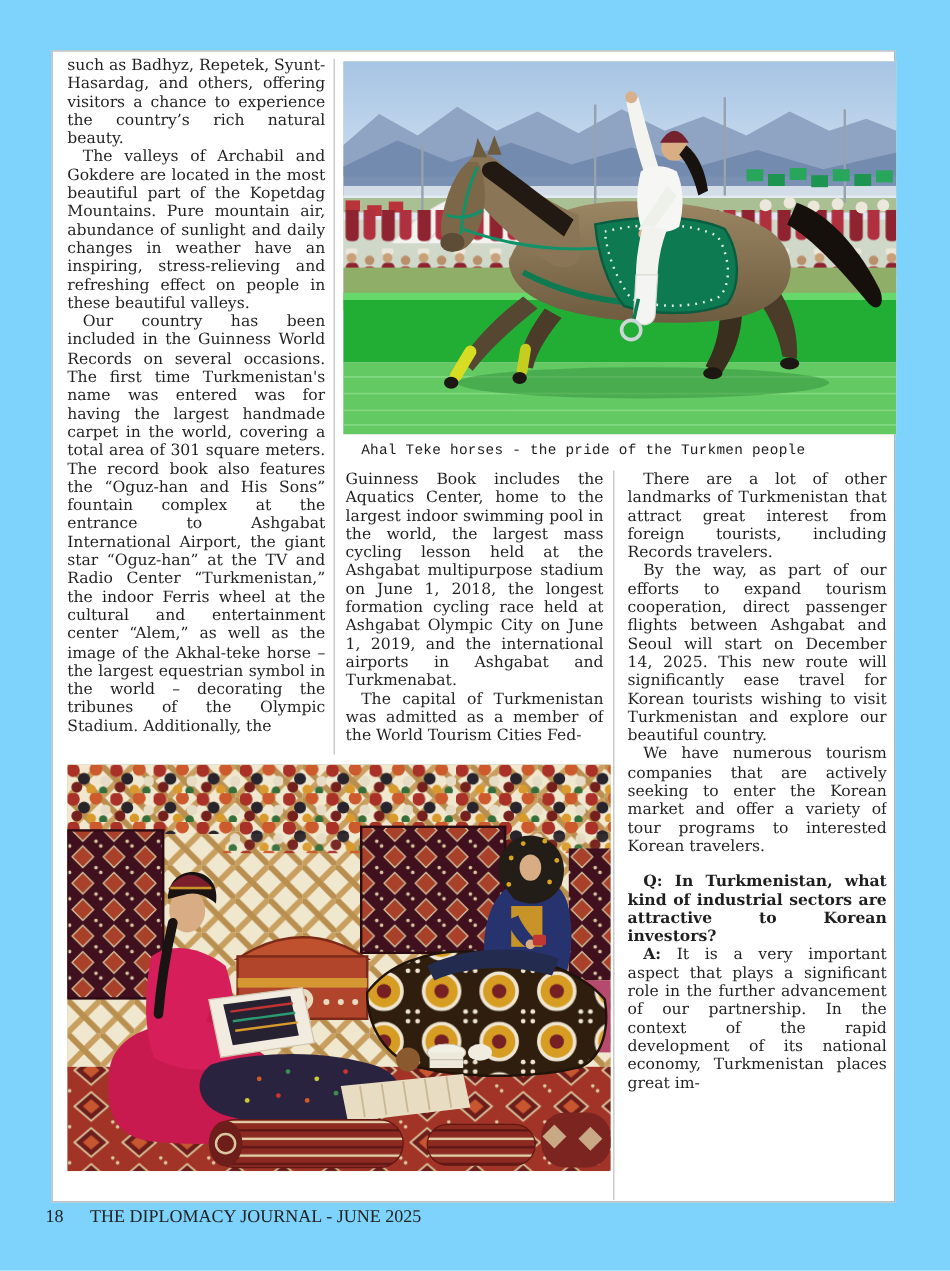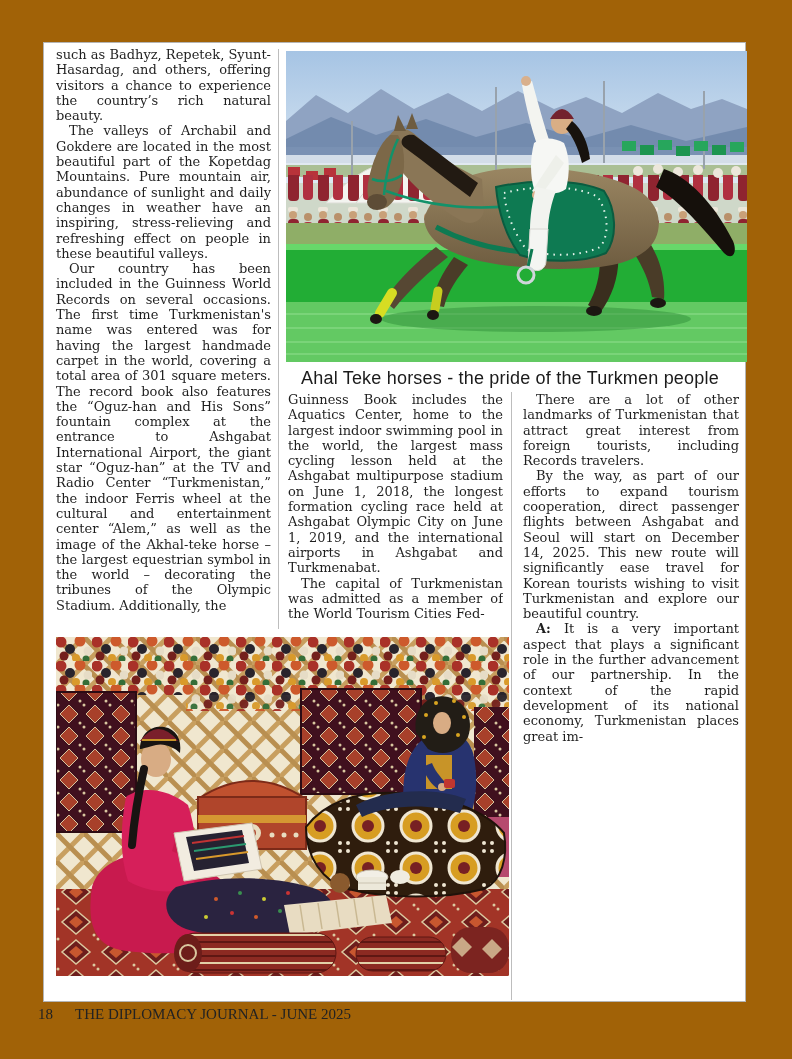--- a/index.html
+++ b/index.html
@@ -1,35 +1,35 @@
 <!DOCTYPE html>
 <html><head>
 <meta charset="utf-8">
 <style>
   html,body{margin:0;padding:0;background:#ffffff;}
-  .page{position:relative;width:792px;height:1059px;background:#a16207;overflow:hidden;
+  .page{position:relative;width:792px;height:1059px;background:#7dd3fc;overflow:hidden;
         font-family:"DejaVu Serif",serif;color:#1f1f1f;}
   .frame{position:absolute;left:43px;top:42px;width:703px;height:960px;
          border:1px solid #b4b4b4;background:#fff;box-sizing:border-box;}
   .col{position:absolute;font-size:13px;line-height:15.3px;text-align:justify;overflow:hidden;}
   .col p{margin:0;text-indent:13px;}
   .col p.cont{text-indent:0;}
   .col p.qpara{margin-top:14px;font-weight:bold;}
   .col p.apara b{font-weight:bold;}
   .col-left{left:12px;top:4px;width:215px;height:584px;}
   .col-mid{left:244px;top:349px;width:215px;height:240px;}
   .col-right{left:479px;top:349px;width:216px;height:610px;}
   .vrule{position:absolute;width:1px;background:#bdbdbd;}
   .vrule1{left:234px;top:6px;height:580px;}
   .vrule2{left:467px;top:349px;height:608px;}
   .photo{position:absolute;margin:0;padding:0;overflow:hidden;background:#cfd8c9;}
   .photo svg{display:block;width:100%;height:100%;}
   .photo-horse{left:242px;top:8px;width:461px;height:311px;}
   .photo-women{left:12px;top:594px;width:453px;height:339px;}
-  .caption{position:absolute;font-family:Liberation Sans, sans-serif;font-size:18px;
+  .caption{position:absolute;font-family:Liberation Mono, monospace;font-size:12px;
            color:#1b1b1b;letter-spacing:0.2px;}
   .caption-horse{left:257px;top:325px;width:446px;text-align:left;}
   .caption-women{left:12px;top:940px;width:453px;text-align:center;}
   .footer{position:absolute;left:38px;top:1006px;width:700px;
           font-family:Liberation Serif, serif;font-size:15px;color:#222;}
   .footer .pageno{margin-right:22px;}
 </style>
 </head>
 <body>
 
@@ -154,20 +154,22 @@
     <div class="col col-mid">
       <p class="cont">Guinness Book includes the Aquatics Center, home to the largest indoor swimming pool in the world, the largest mass cycling lesson held at the Ashgabat multipurpose stadium on June 1, 2018, the longest formation cycling race held at Ashgabat Olympic City on June 1, 2019, and the international airports in Ashgabat and Turkmenabat.</p>
       <p>The capital of Turkmenistan was admitted as a member of the World Tourism Cities Fed-</p>
     </div>
 
     <div class="vrule vrule2"></div>
 
     <div class="col col-right">
       <p>There are a lot of other landmarks of Turkmenistan that attract great interest from foreign tourists, including Records travelers.</p>
       <p>By the way, as part of our efforts to expand tourism cooperation, direct passenger flights between Ashgabat and Seoul will start on December 14, 2025. This new route will significantly ease travel for Korean tourists wishing to visit Turkmenistan and explore our beautiful country.</p>
+      <p>We have numerous tourism companies that are actively seeking to enter the Korean market and offer a variety of tour programs to interested Korean travelers.</p>
+      <p class="qpara">Q: In Turkmenistan, what kind of industrial sectors are attractive to Korean investors?</p>
       <p class="apara"><b>A:</b><span> It is a very important aspect that plays a significant role in the further advancement of our partnership. In the context of the rapid development of its national economy, Turkmenistan places great im-</span></p>
     </div>
 
     <figure class="photo photo-women">
       <svg viewBox="0 0 453 339" preserveAspectRatio="none">
         <defs>
           <pattern id="wlatA" width="28" height="28" patternUnits="userSpaceOnUse">
             <path d="M-4,32 L32,-4" stroke="#c89f5f" stroke-width="5"></path>
           </pattern>
           <pattern id="wlatB" width="28" height="28" patternUnits="userSpaceOnUse">

